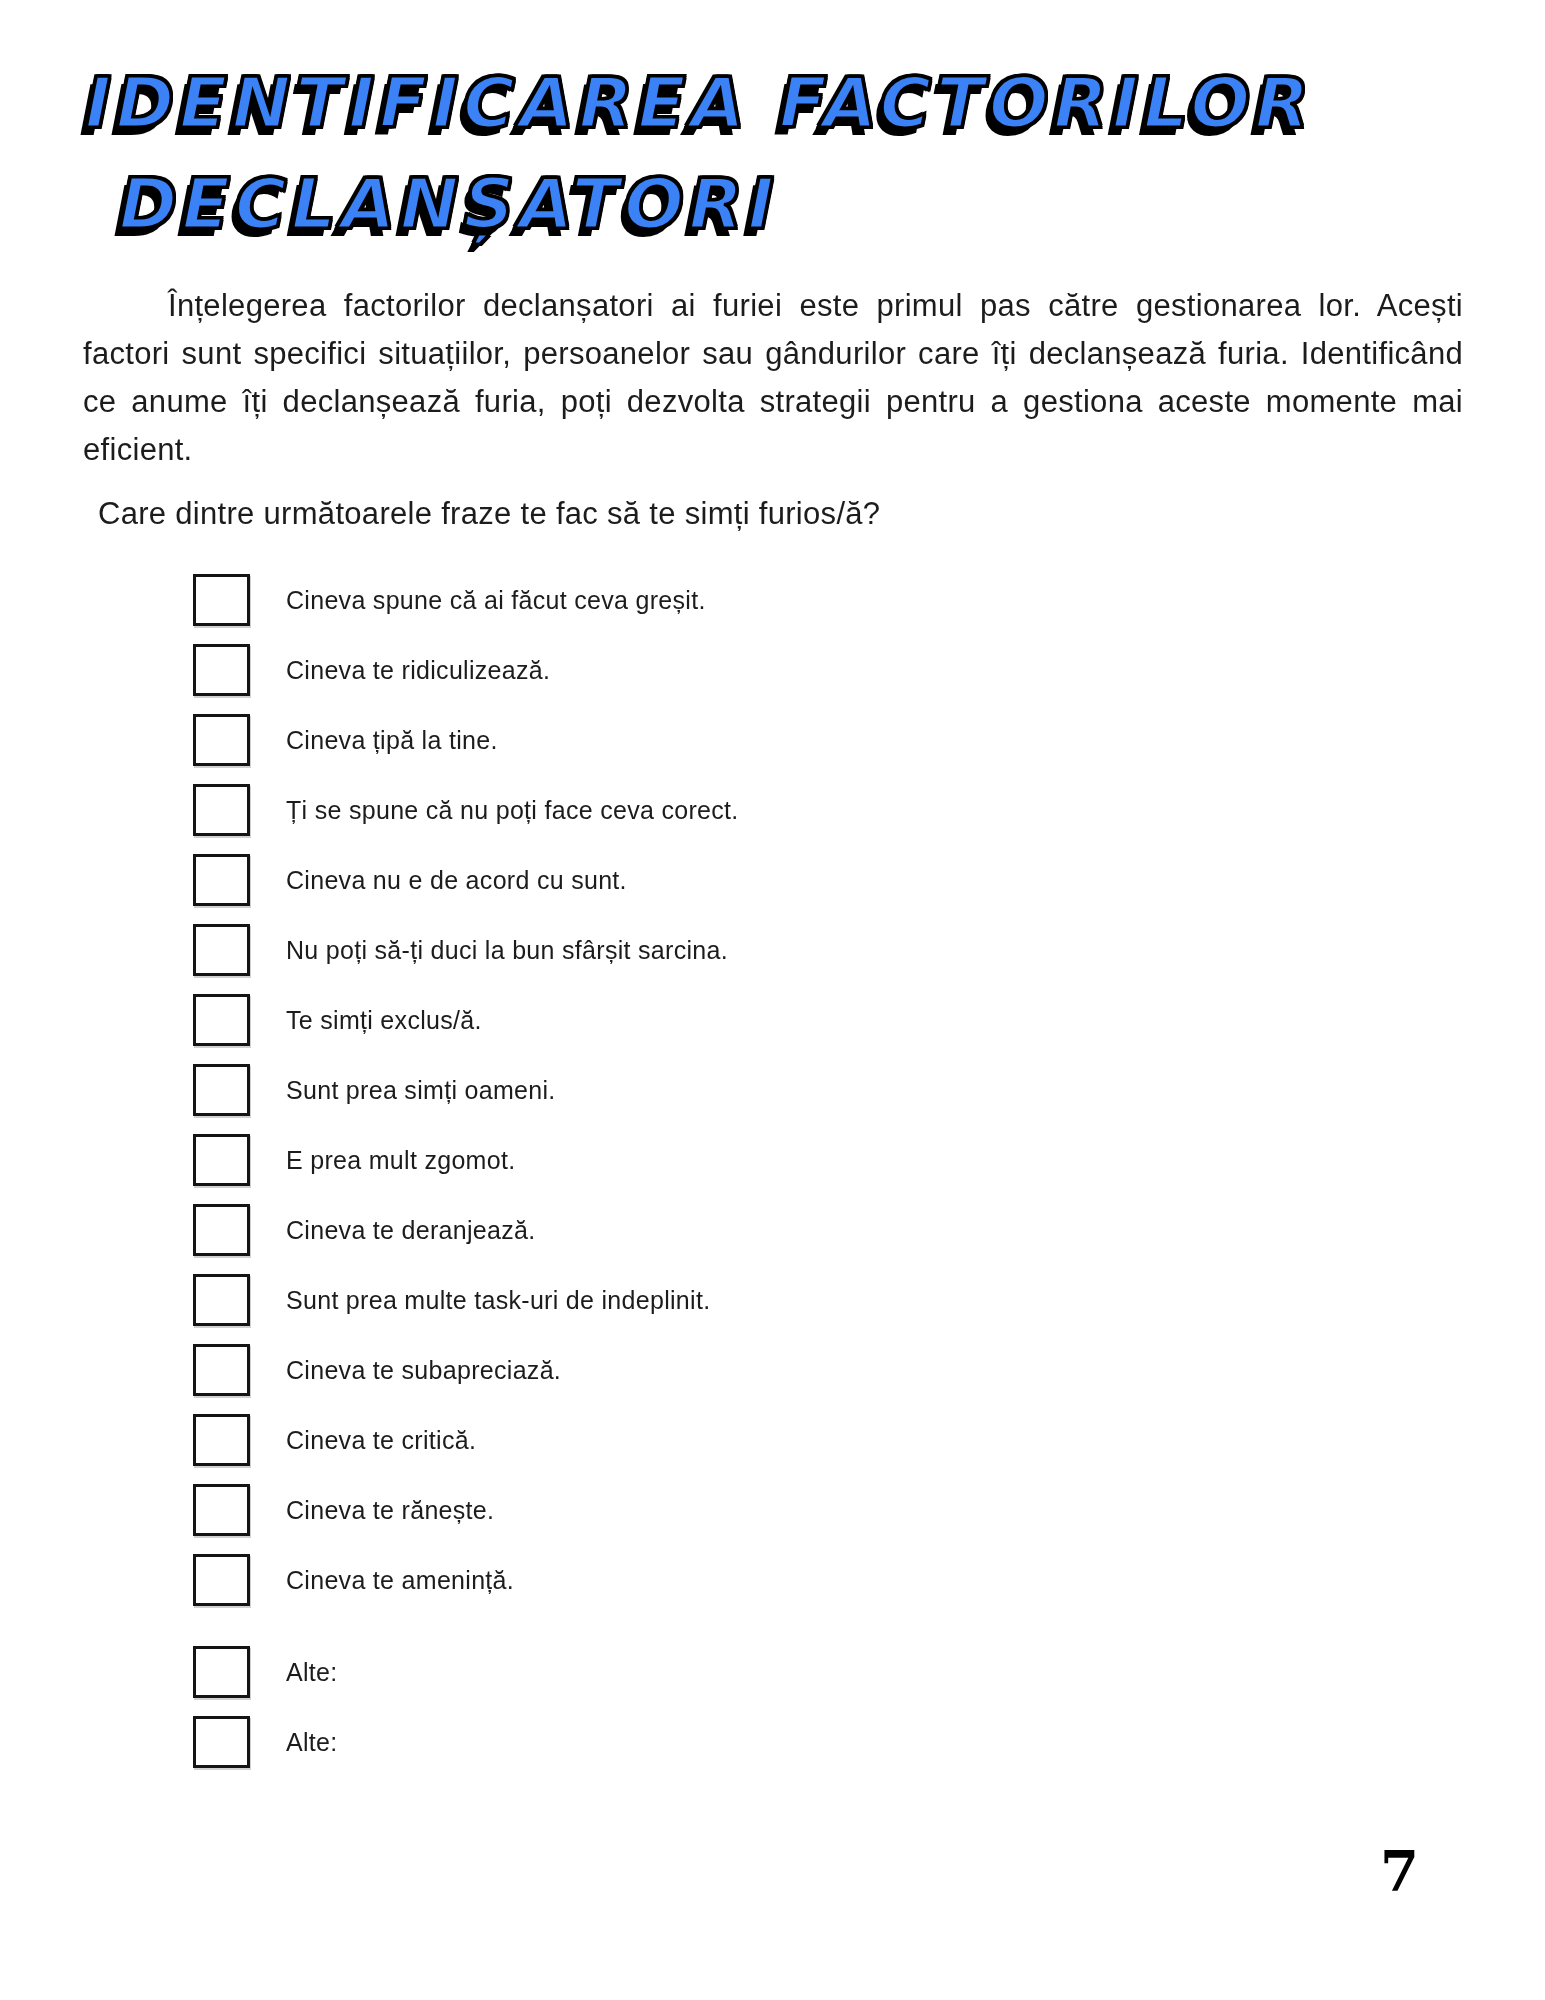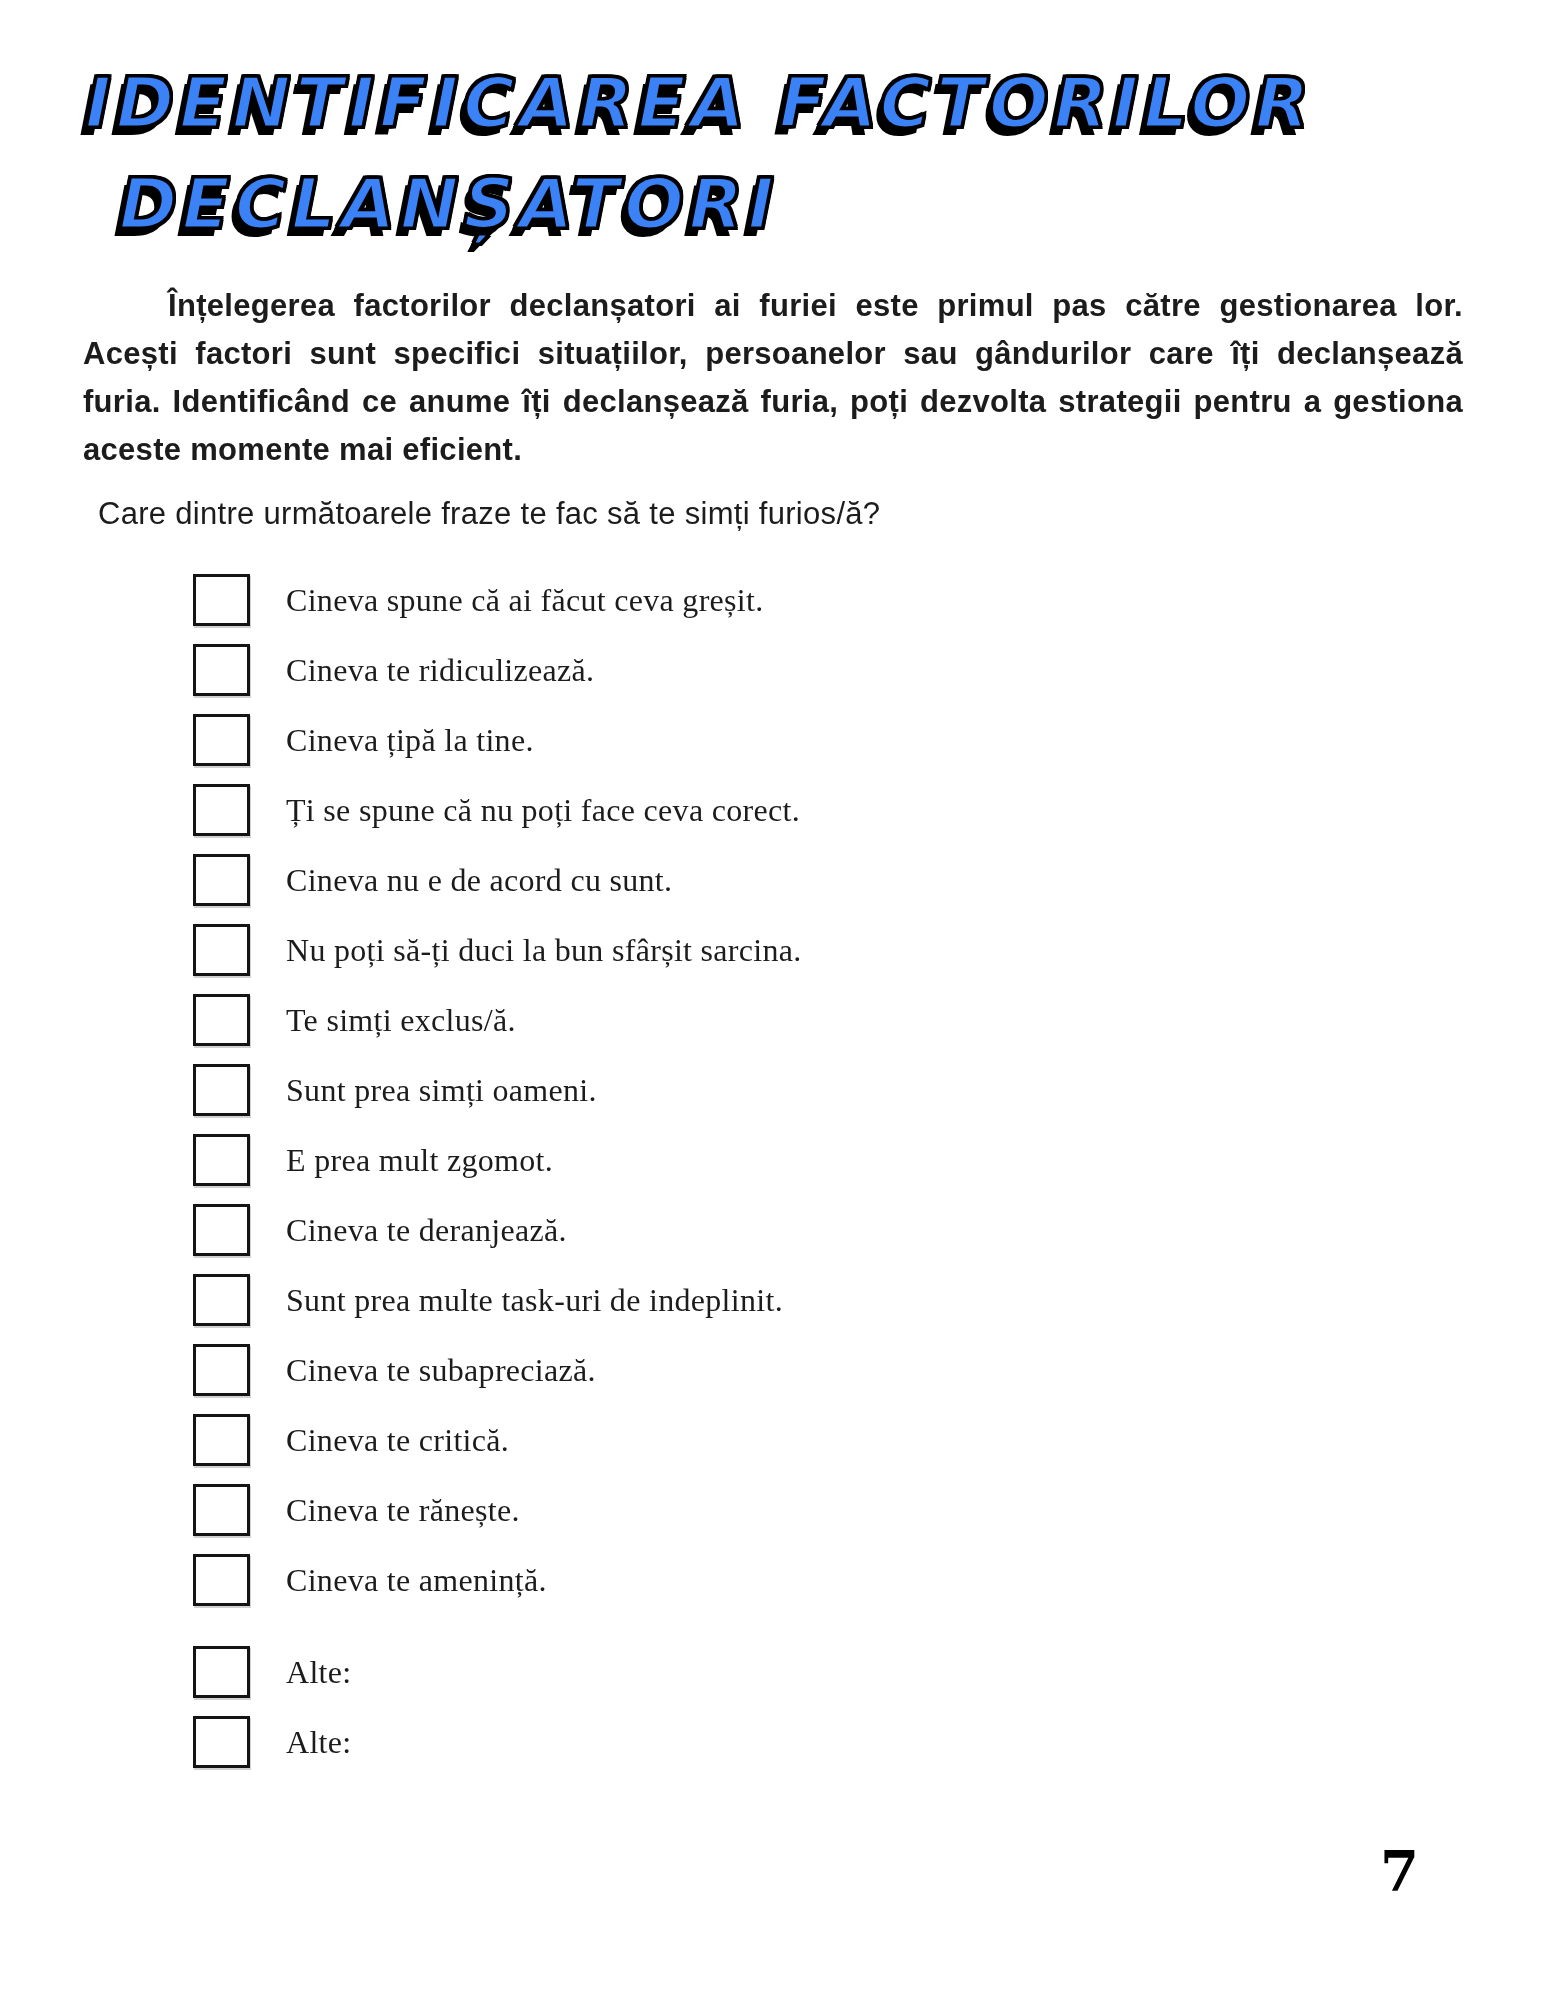--- a/index.html
+++ b/index.html
@@ -43,21 +43,21 @@
   .title-line.second {
     margin-left: 34px;
     margin-top: 10px;
   }
 
   
   .intro {
     margin: 32px 0 0 83px;
     width: 1380px;
     font-size: 31px;
-    font-weight: 700;
+    font-weight: 400;
     line-height: 48px;
     letter-spacing: 0.3px;
     text-align: justify;
     text-indent: 85px;
   }
 
   
   .question {
     margin: 22px 0 0 98px;
     font-size: 31px;
@@ -80,25 +80,24 @@
   .checkbox {
     flex: none;
     width: 51px;
     height: 46px;
     border: 3px solid #141414;
     background: #fff;
     box-shadow: 1px 2px 0 rgba(0,0,0,0.18);
   }
   .row .label {
     margin-left: 36px;
-    font-size: 32px;
+    font-size: 25px;
     font-weight: 300;
     letter-spacing: 0.3px;
     color: #1c1c1c;
-    font-family: Liberation Serif, serif;
   }
 
   
   .page-number {
     position: absolute;
     left: 1380px;
     top: 1838px;
     font-family: "DejaVu Serif", serif;
     font-weight: bold;
     font-size: 56px;

